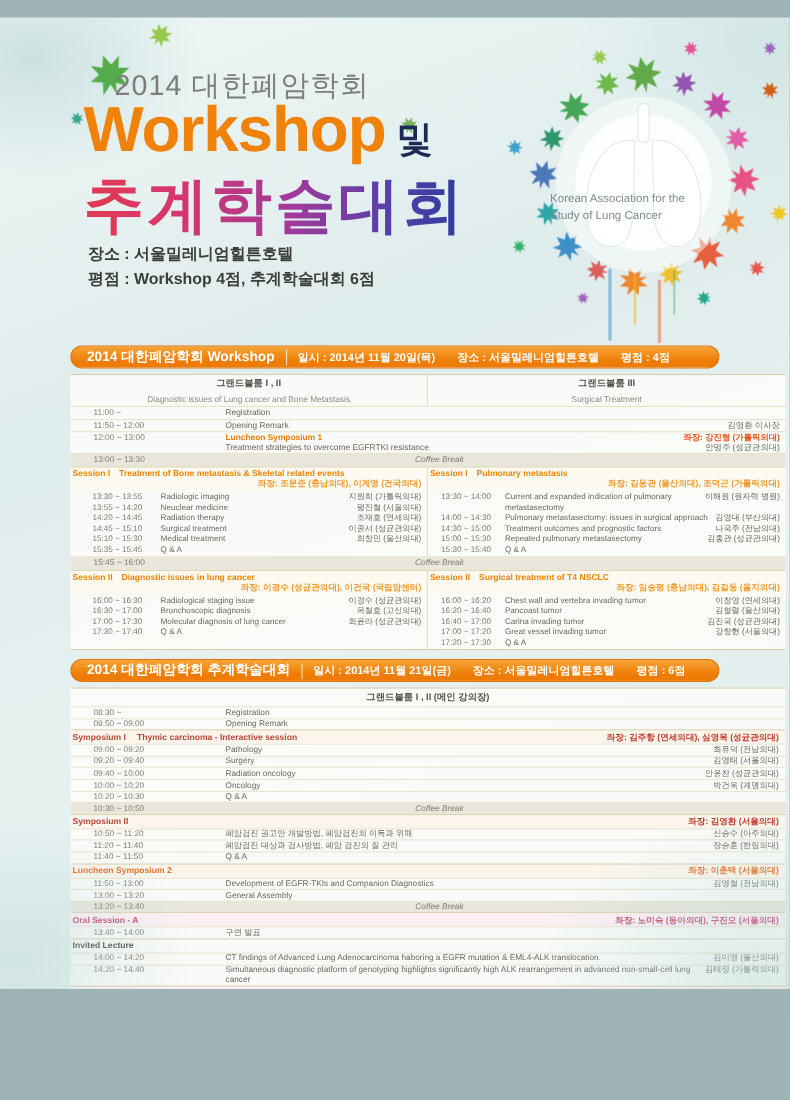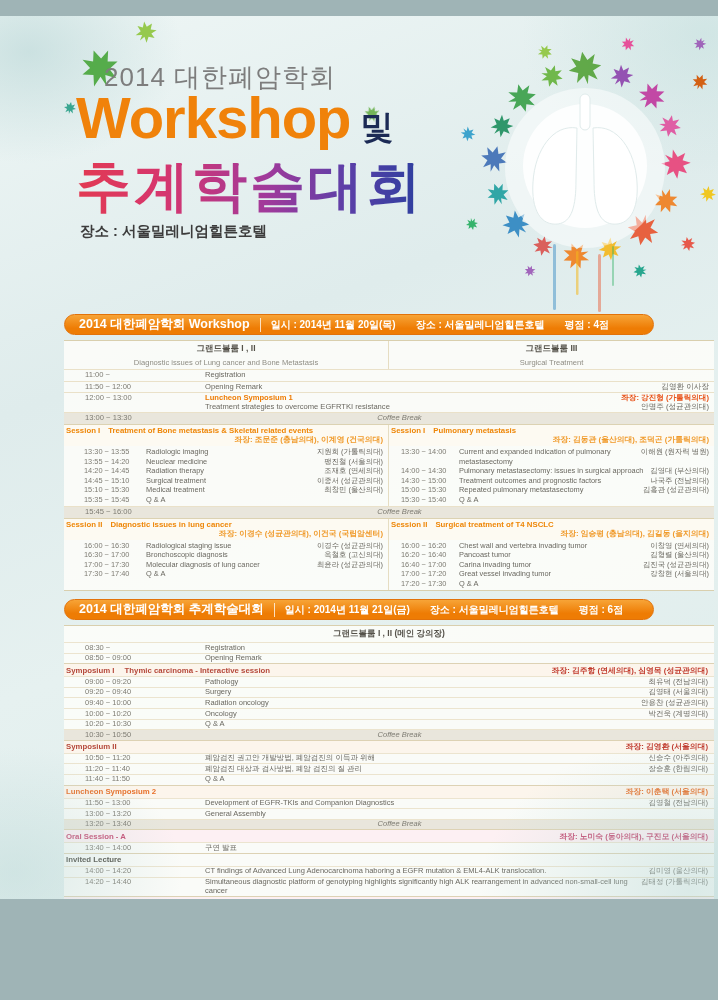--- a/index.html
+++ b/index.html
@@ -135,22 +135,24 @@
     </svg>
 
     <div class="org">2014 대한폐암학회</div>
     <div class="t1">
       <span class="tw">Workshop</span><span class="tand">및</span>
     </div>
     <div class="t2">추계학술대회</div>
 
     <div class="info">
       <div>장소 : 서울밀레니엄힐튼호텔</div>
+      <div>평점 : Workshop 4점, 추계학술대회 6점</div>
     </div>
 
+    <div class="assoc">Korean Association for the Study of Lung Cancer</div>
   </div>
 
   <div class="bar">
     <span class="bt">2014 대한폐암학회 Workshop</span>
     <span class="bseg">일시 : 2014년 11월 20일(목)</span>
     <span class="bseg nl">장소 : 서울밀레니엄힐튼호텔</span>
     <span class="bseg nl">평점 : 4점</span>
   </div>
 
   <div class="panel">

